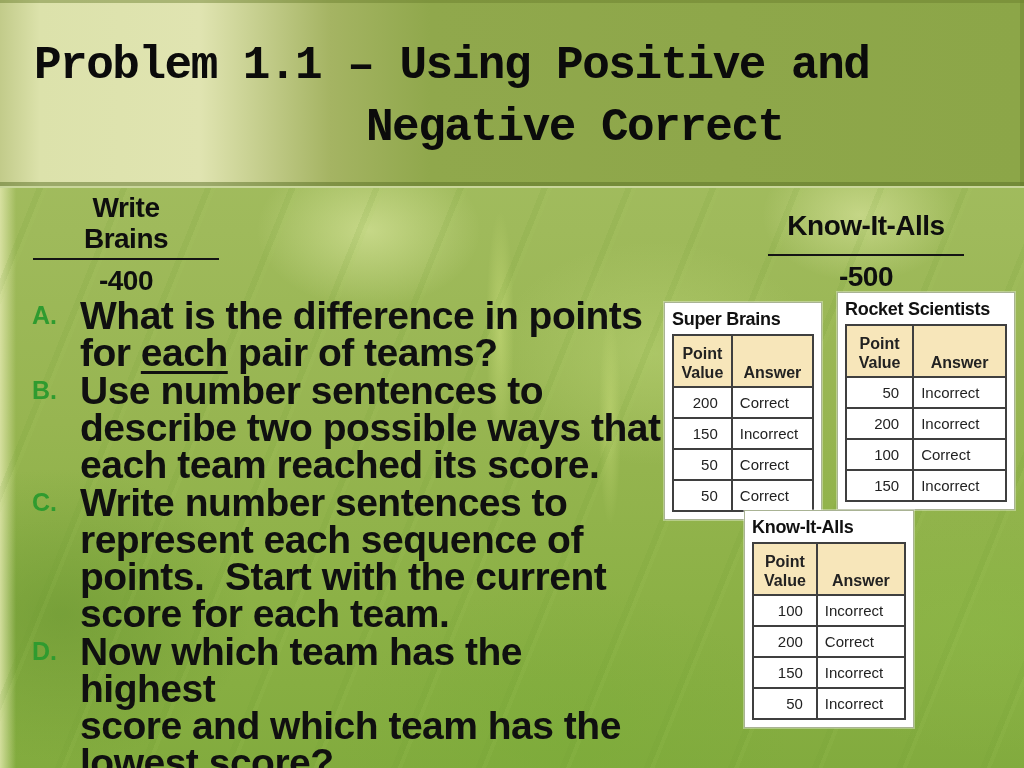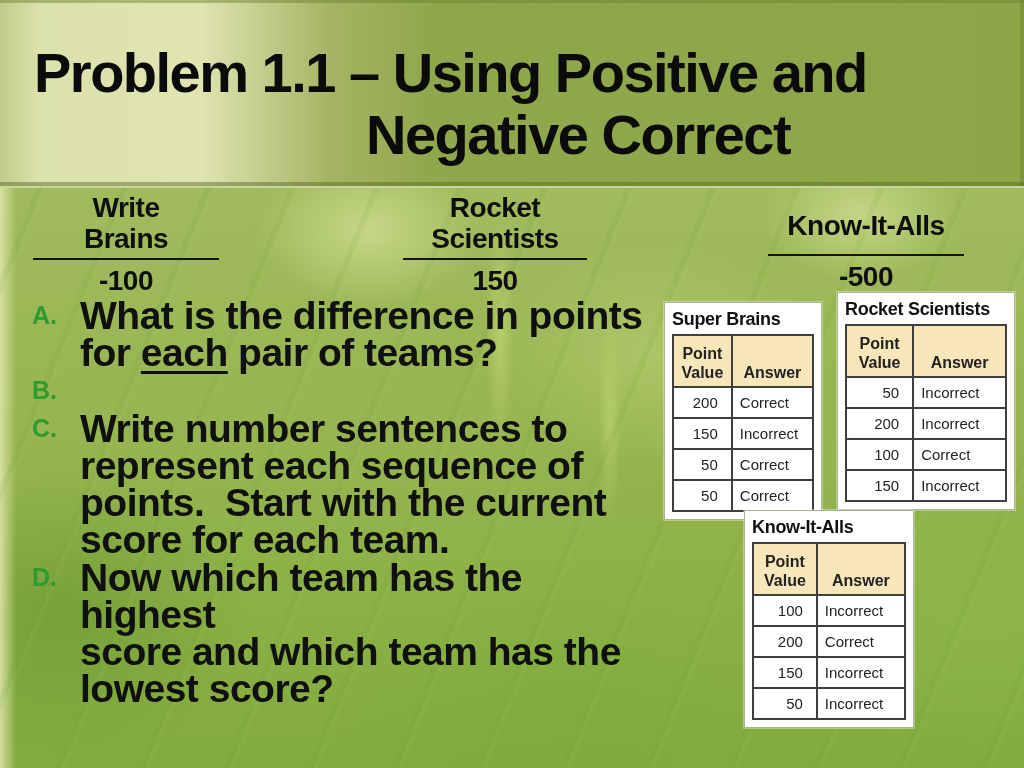--- a/index.html
+++ b/index.html
@@ -30,21 +30,21 @@
 
   
   .title-band{
     left:0;top:0;width:1024px;height:186px;
     background:linear-gradient(90deg,#c2cb8a 0px,#dce2ab 40px,#e0e4b1 200px,#a5b463 330px,#90a84c 430px,#8ca648 100%);
     border-bottom:2px solid #c9d69b;
     box-shadow:inset 0 -4px 0 rgba(90,112,38,0.5),
                inset 0 3px 0 rgba(104,125,45,0.45),
                inset -4px 0 0 rgba(104,125,45,0.4);
   }
-  .title-line{position:absolute;font-weight:700;color:#0b0b0b;font-size:56px;letter-spacing:-1.5px;white-space:nowrap;}
+  .title-line{position:absolute;font-weight:700;color:#0b0b0b;font-size:46px;letter-spacing:-1.5px;white-space:nowrap;font-family:Liberation Mono, monospace;}
   .title-line.line1{left:34px;top:40px;}
   .title-line.line2{left:366px;top:102px;}
 
   
   .team{top:192px;text-align:center;color:#0e0e0e;font-weight:700;}
   .team-super{left:33px;width:186px;}
   .team-rocket{left:403px;width:184px;}
   .team-know{left:768px;width:196px;}
   .team-name-line{font-size:28px;line-height:31px;letter-spacing:-0.5px;}
   .team-know .team-name-line{margin-top:18px;margin-bottom:13px;}
@@ -80,44 +80,41 @@
 
   <div class="title-band">
     <div class="title-line line1">Problem 1.1 – Using Positive and</div>
     <div class="title-line line2">Negative Correct</div>
   </div>
 
   <div class="team team-super">
     <div class="team-name-line">Write</div>
     <div class="team-name-line">Brains</div>
     <div class="team-rule"></div>
-    <div class="team-score">-100</div>
-  </div>
-
-  <div class="team team-rocket">
-    <div class="team-name-line">Rocket</div>
-    <div class="team-name-line">Scientists</div>
-    <div class="team-rule"></div>
-    <div class="team-score">150</div>
-  </div>
+    <div class="team-score">-400</div>
+  </div>
+
 
   <div class="team team-know">
     <div class="team-name-line">Know-It-Alls</div>
     <div class="team-rule"></div>
     <div class="team-score">-500</div>
   </div>
 
   <div class="questions">
     <div class="q-item">
       <div class="q-marker">A.</div>
       <div class="q-text"><span>What is the difference in points
 for </span><span class="u">each</span><span> pair of teams?</span></div>
     </div>
     <div class="q-item">
       <div class="q-marker">B.</div>
+      <div class="q-text">Use number sentences to
+describe two possible ways that
+each team reached its score.</div>
     </div>
     <div class="q-item">
       <div class="q-marker">C.</div>
       <div class="q-text">Write number sentences to
 represent each sequence of
 points.  Start with the current
 score for each team.</div>
     </div>
     <div class="q-item">
       <div class="q-marker">D.</div>

